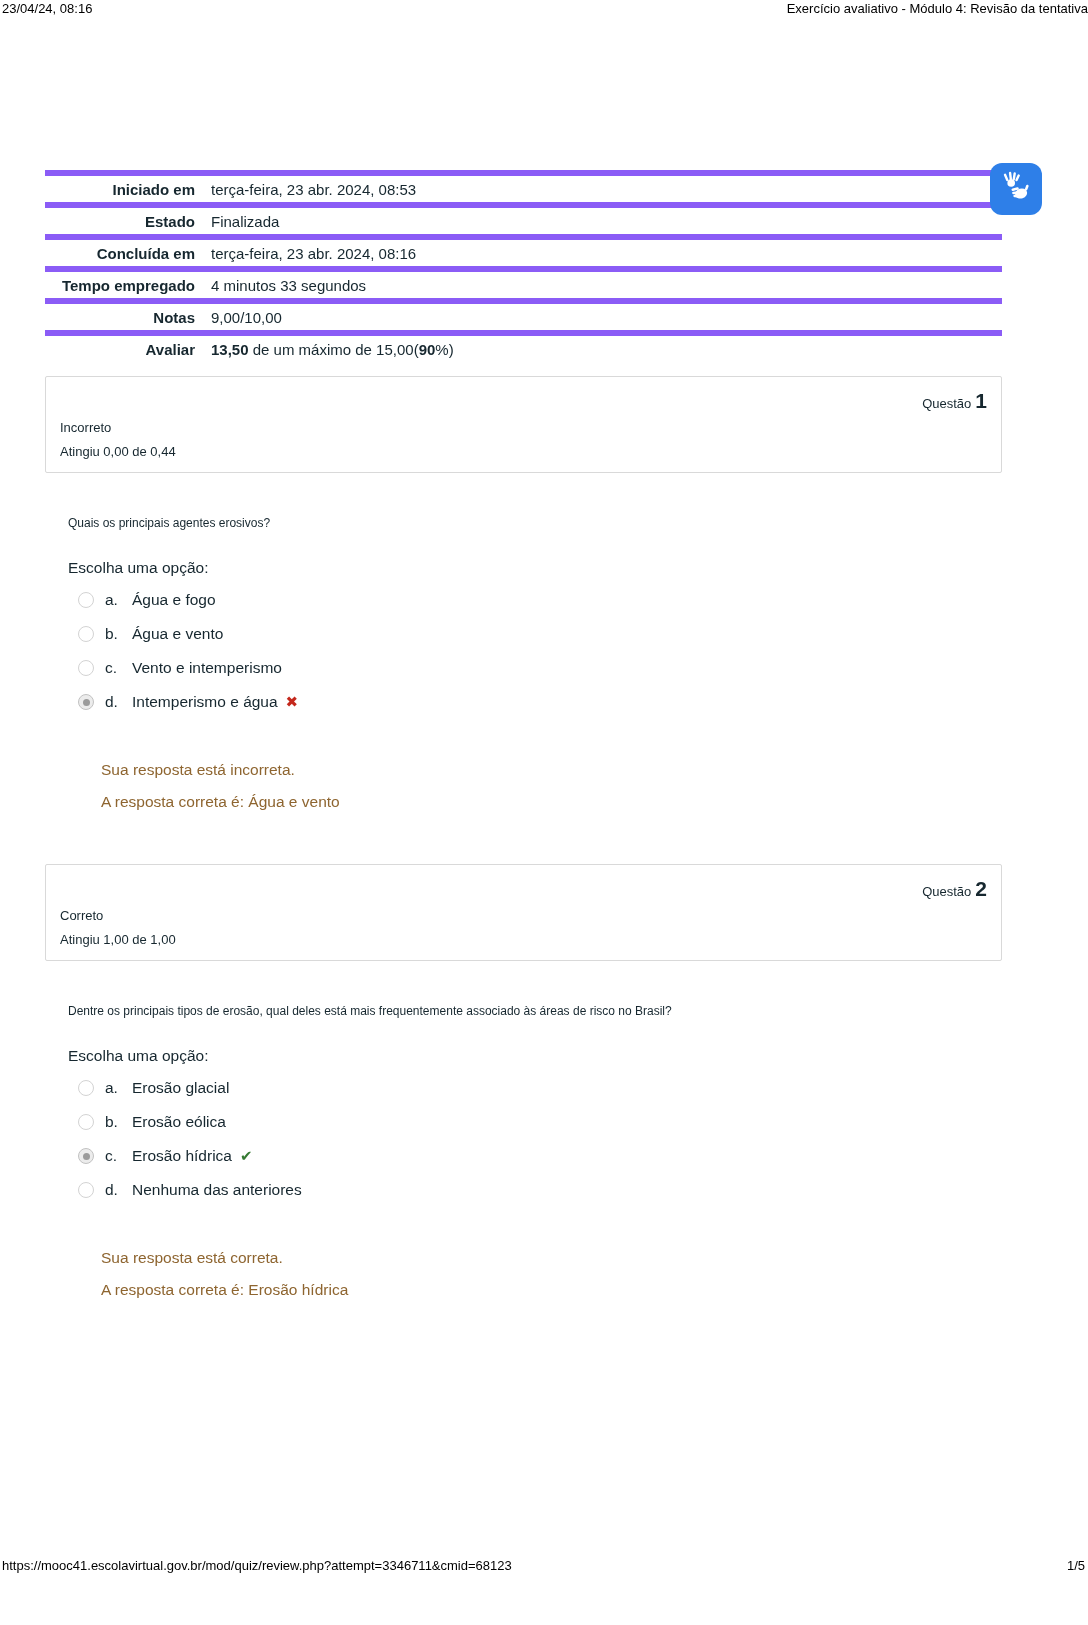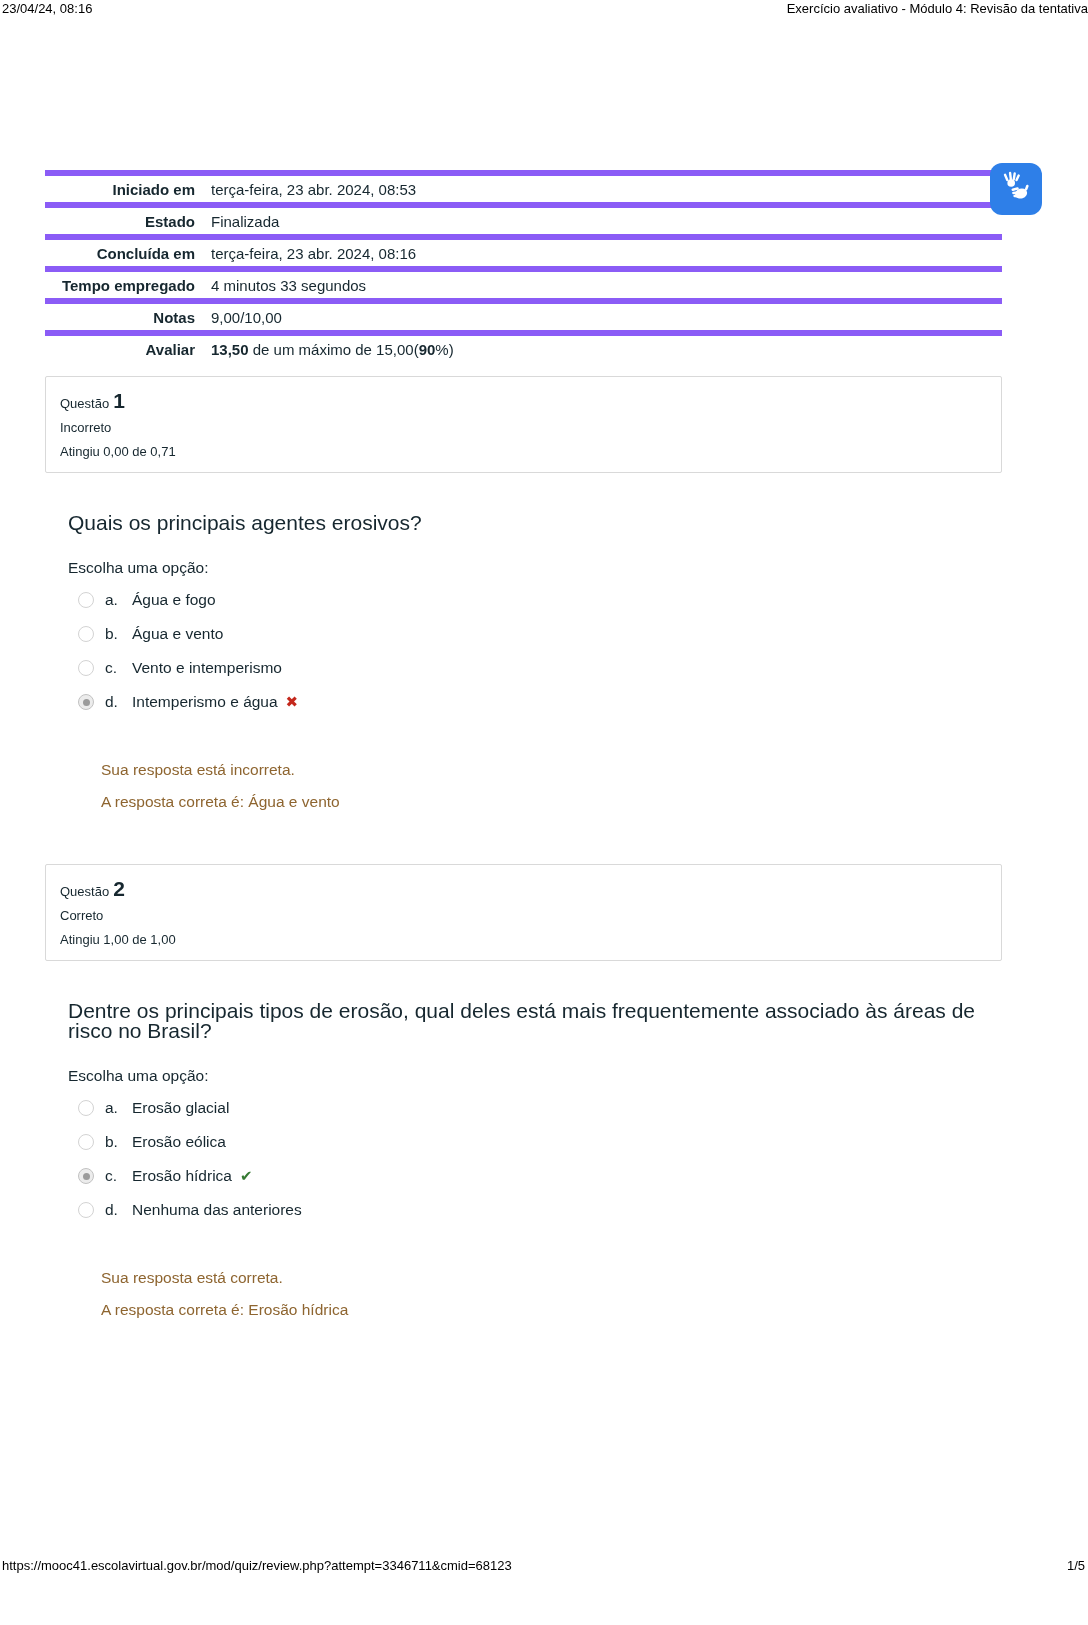--- a/index.html
+++ b/index.html
@@ -26,28 +26,28 @@
   .summary-value { padding-left:16px; font-size:15px; line-height:19px; }
 
   
   .libras-btn { position:absolute; left:945px; top:-7px; width:52px; height:52px;
     background:#2e7fe8; border-radius:12px; display:flex; align-items:center;
     justify-content:center; cursor:pointer; }
 
   
   .qbox { border:1px solid #d9d9d9; border-radius:2px; margin-top:14px;
     padding:12px 14px 13px; }
-  .qbox .qno { font-size:13px; }
+  .qbox .qno { font-size:13px;text-align:right; }
   .qbox .qno b { font-size:21px; font-weight:bold; margin-left:4px; }
   .qbox .qstate { font-size:13px; margin-top:7px; }
   .qbox .qgrade { font-size:13px; margin-top:9px; }
 
   
   .qcontent { margin:40px 0 0 23px; }
-  .qtext { font-size:21px; line-height:20px;margin-top:28px; }
+  .qtext { font-size:12px; line-height:20px;margin-top:28px; }
   .qprompt { font-size:15.5px; margin-top:26px; }
   .opts { margin-top:13px; }
   .opt { display:flex; align-items:center; margin-bottom:14px; height:20px; }
   .radio { width:16px; height:16px; border-radius:50%; border:1px solid #d3d3d3;
     background:#fff; margin-left:10px; flex:0 0 16px; position:relative; }
   .radio.sel { background:#ececec; border-color:#c2c2c2; }
   .radio.sel::after { content:""; position:absolute; left:4px; top:4px; width:7px;
     height:7px; border-radius:50%; background:#9b9b9b; }
   .letter { margin-left:11px; width:18px; font-size:15.5px; }
   .optext { margin-left:9px; font-size:15.5px; }
@@ -112,21 +112,21 @@
       </div>
       <div class="summary-row">
         <div class="summary-label">Avaliar</div>
         <div class="summary-value"><b>13,50</b><span> de um máximo de 15,00(</span><b>90</b><span>%)</span></div>
       </div>
     </div>
 
     <div class="qbox">
       <div class="qno"><span>Questão</span><b>1</b></div>
       <div class="qstate">Incorreto</div>
-      <div class="qgrade">Atingiu 0,00 de 0,71</div>
+      <div class="qgrade">Atingiu 0,00 de 0,44</div>
     </div>
 
     <div class="qcontent">
       <div class="qtext">Quais os principais agentes erosivos?</div>
       <div class="qprompt">Escolha uma opção:</div>
       <div class="opts">
         <div class="opt">
           <span class="radio"></span>
           <span class="letter">a.</span>
           <span class="optext">Água e fogo</span>

